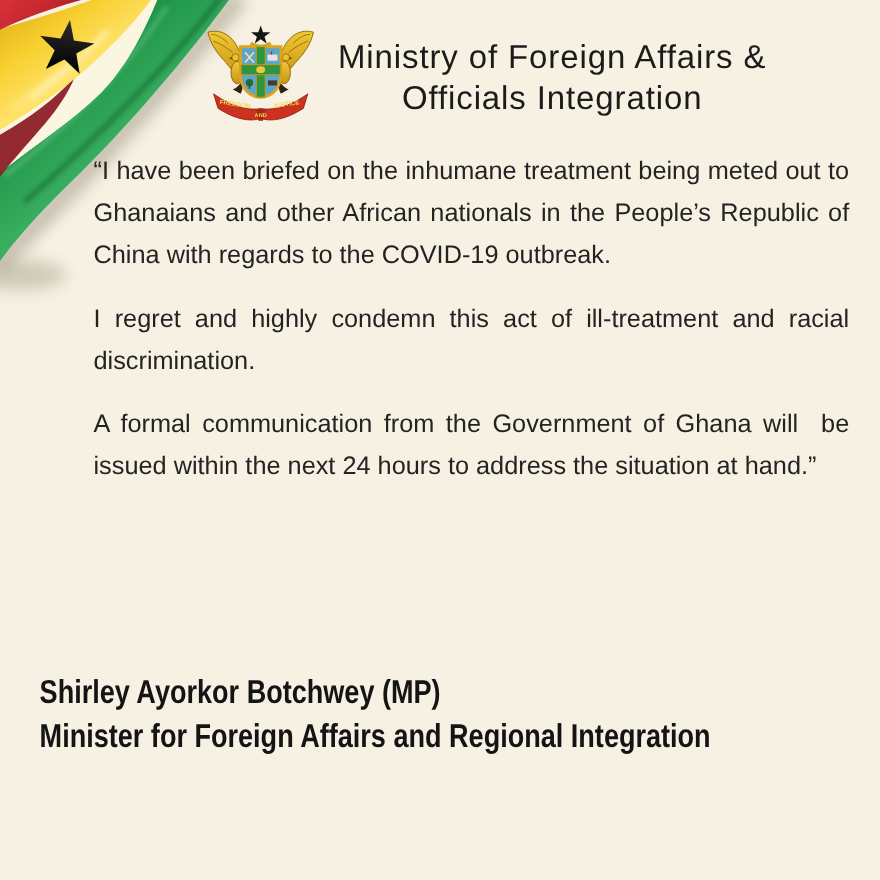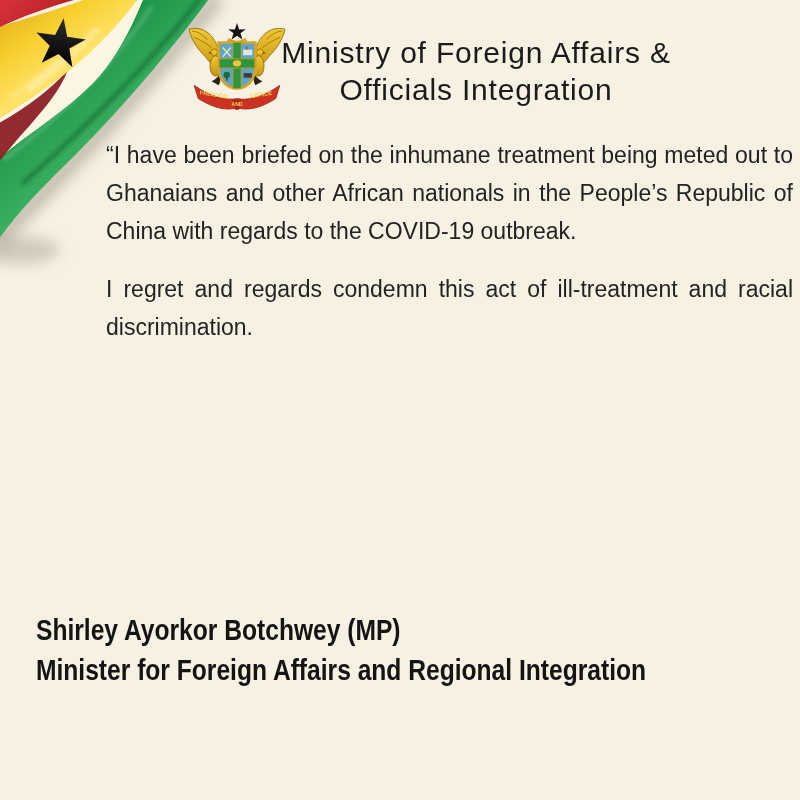--- a/index.html
+++ b/index.html
@@ -12,30 +12,30 @@
     color:#1f1f1f;
   }
   .canvas{position:absolute;inset:0;width:800px;height:800px;}
 
   
   .flag-wrap{position:absolute;left:0;top:0;width:300px;height:300px;pointer-events:none;}
 
   
   .logo-wrap{position:absolute;left:186px;top:22px;width:102px;height:94px;}
   .ministry-title{
-    position:absolute;left:250px;top:34px;width:452px;
+    position:absolute;left:276px;top:34px;width:452px;
     text-align:center;
     font-size:30px;line-height:37px;letter-spacing:0.8px;
     color:#1b1b1b;font-weight:400;
   }
 
   
   .statement{
     position:absolute;left:85px;top:136px;width:687px;
-    font-size:23px;line-height:38px;color:#232323;margin-left:21px;
+    font-size:23px;line-height:38px;color:#232323;
   }
   .statement p{
     margin:0 0 20px 0;
     text-align:justify;
     white-space:pre-wrap;
   }
 
   
   .signature{
     position:absolute;left:36px;top:610px;width:860px;
@@ -163,21 +163,22 @@
     </svg>
   </div>
 
   <div class="ministry-title">
     <div>Ministry of Foreign Affairs &amp;</div>
     <div>Officials Integration</div>
   </div>
 
   <div class="statement">
     <p>“I have been briefed on the inhumane treatment being meted out to Ghanaians and other African nationals in the People’s Republic of China with regards to the COVID-19 outbreak.</p>
-    <p>I regret and regards condemn this act of ill-treatment and racial discrimination.</p>
+    <p>I regret and highly condemn this act of ill-treatment and racial discrimination.</p>
+    <p>A formal communication from the Government of Ghana will  be issued within the next 24 hours to address the situation at hand.”</p>
   </div>
 
   <div class="signature">
     <div>Shirley Ayorkor Botchwey (MP)</div>
     <div>Minister for Foreign Affairs and Regional Integration</div>
   </div>
 
 </div>
 
 </body></html>

